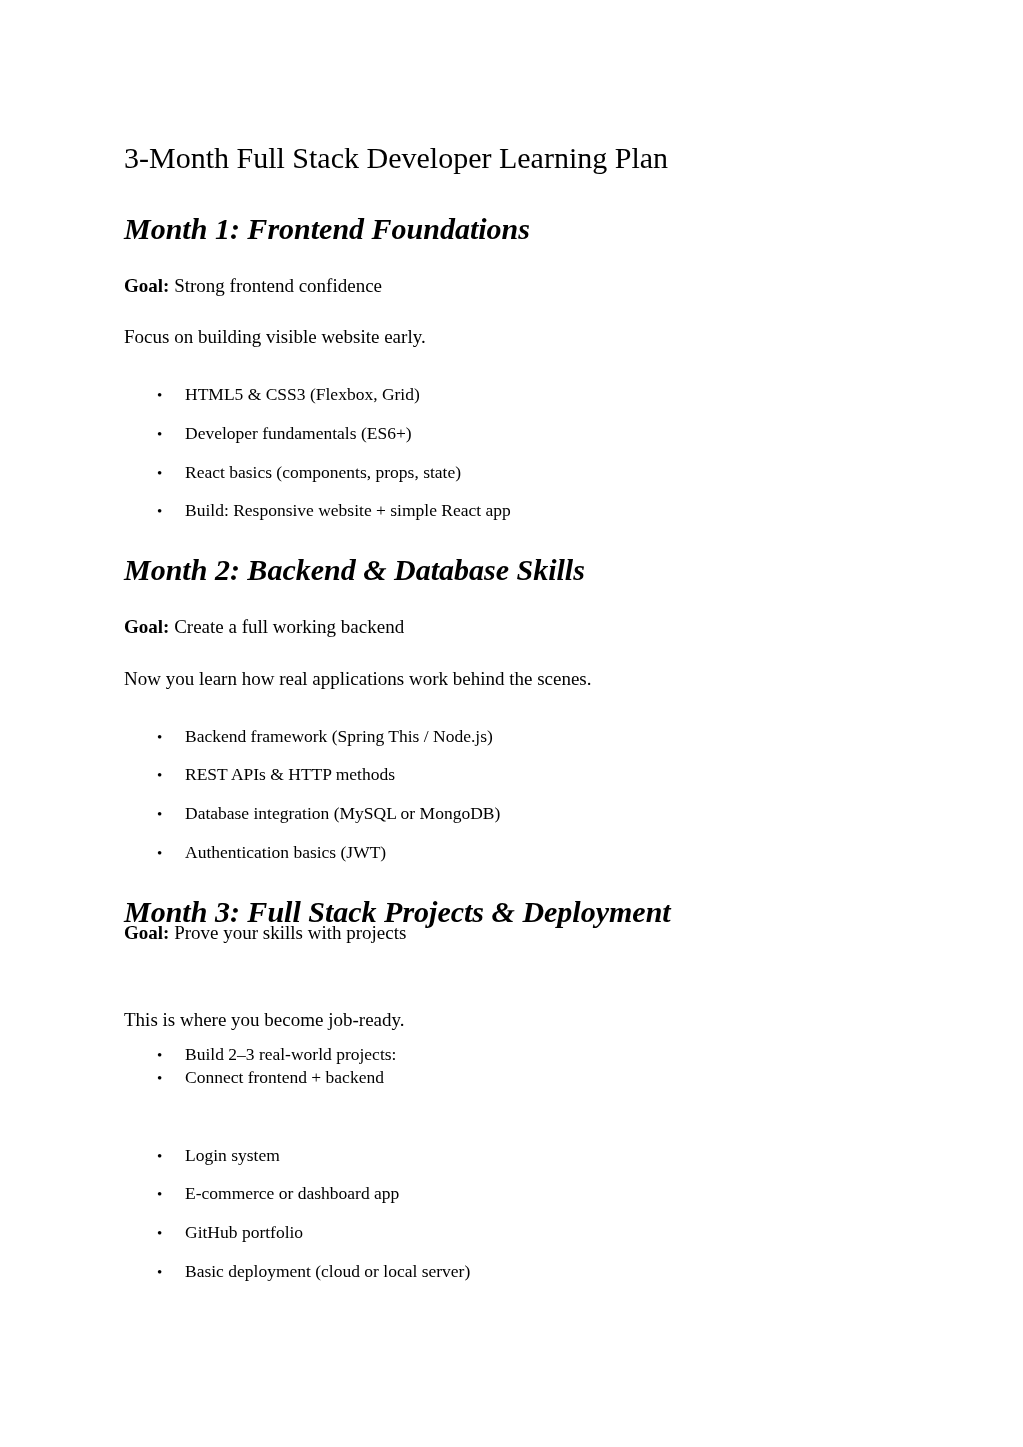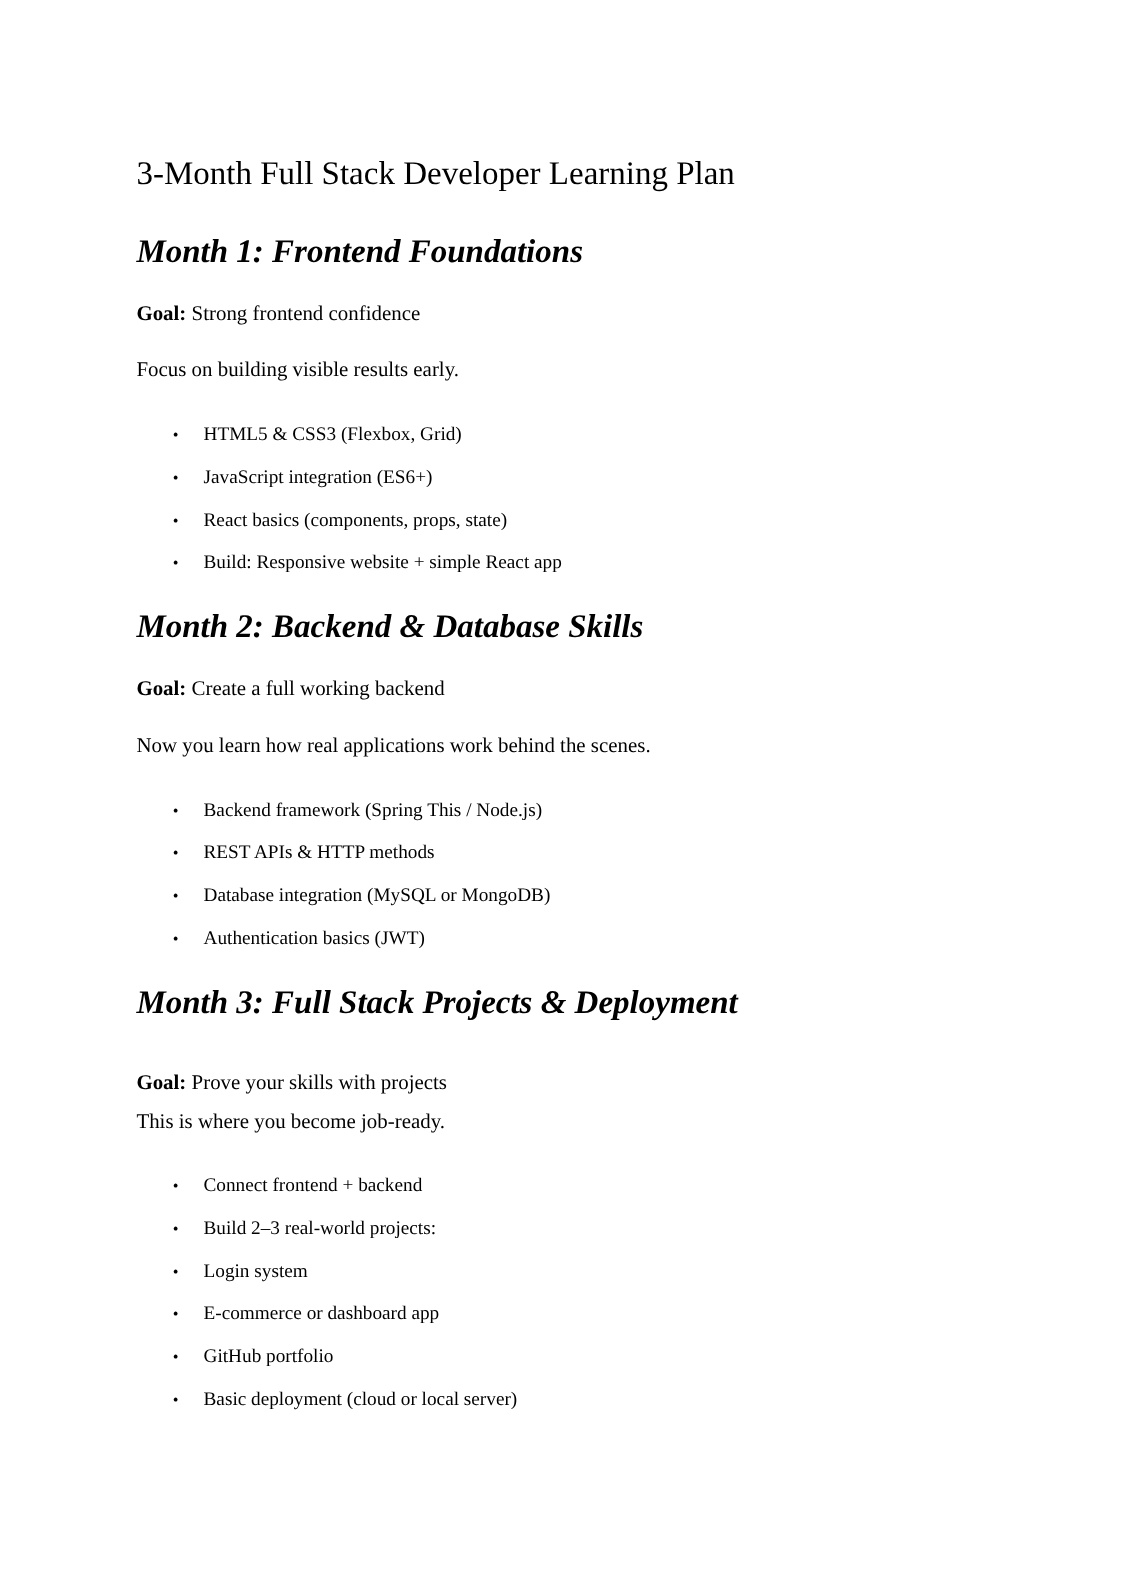--- a/index.html
+++ b/index.html
@@ -15,35 +15,35 @@
     .li { left: 157px; font-size: 17.5px; line-height: 30px; font-family: Liberation Serif, serif; }
     .li .bullet { display: inline-block; width: 28px; font-size: 15px; }
   </style>
 </head>
 <body>
 
 <h1 class="abs title" style="margin:0">3-Month Full Stack Developer Learning Plan</h1>
 
 <h2 class="abs h2" style="top:210px;margin:0">Month 1: Frontend Foundations</h2>
 <div class="abs p" style="top:274px"><b>Goal:</b> <span>Strong frontend confidence</span></div>
-<div class="abs p" style="top:325px">Focus on building visible results early.</div>
+<div class="abs p" style="top:325px">Focus on building visible website early.</div>
 <div class="abs li" style="top:379px"><span class="bullet">•</span><span>HTML5 &amp; CSS3 (Flexbox, Grid)</span></div>
-<div class="abs li" style="top:418px"><span class="bullet">•</span><span>JavaScript integration (ES6+)</span></div>
+<div class="abs li" style="top:418px"><span class="bullet">•</span><span>Developer fundamentals (ES6+)</span></div>
 <div class="abs li" style="top:457px"><span class="bullet">•</span><span>React basics (components, props, state)</span></div>
 <div class="abs li" style="top:495px"><span class="bullet">•</span><span>Build: Responsive website + simple React app</span></div>
 
 <h2 class="abs h2" style="top:551px;margin:0">Month 2: Backend &amp; Database Skills</h2>
 <div class="abs p" style="top:615px"><b>Goal:</b> <span>Create a full working backend</span></div>
 <div class="abs p" style="top:667px">Now you learn how real applications work behind the scenes.</div>
 <div class="abs li" style="top:721px"><span class="bullet">•</span><span>Backend framework (Spring This / Node.js)</span></div>
 <div class="abs li" style="top:759px"><span class="bullet">•</span><span>REST APIs &amp; HTTP methods</span></div>
 <div class="abs li" style="top:798px"><span class="bullet">•</span><span>Database integration (MySQL or MongoDB)</span></div>
 <div class="abs li" style="top:837px"><span class="bullet">•</span><span>Authentication basics (JWT)</span></div>
 
 <h2 class="abs h2" style="top:893px;margin:0">Month 3: Full Stack Projects &amp; Deployment</h2>
-<div class="abs p" style="top:973px"><b>Goal:</b> <span>Prove your skills with projects</span></div>
+<div class="abs p" style="top:921px"><b>Goal:</b> <span>Prove your skills with projects</span></div>
 <div class="abs p" style="top:1008px">This is where you become job-ready.</div>
 <div class="abs li" style="top:1062px"><span class="bullet">•</span><span>Connect frontend + backend</span></div>
-<div class="abs li" style="top:1101px"><span class="bullet">•</span><span>Build 2–3 real-world projects:</span></div>
+<div class="abs li" style="top:1039px"><span class="bullet">•</span><span>Build 2–3 real-world projects:</span></div>
 <div class="abs li" style="top:1140px"><span class="bullet">•</span><span>Login system</span></div>
 <div class="abs li" style="top:1178px"><span class="bullet">•</span><span>E-commerce or dashboard app</span></div>
 <div class="abs li" style="top:1217px"><span class="bullet">•</span><span>GitHub portfolio</span></div>
 <div class="abs li" style="top:1256px"><span class="bullet">•</span><span>Basic deployment (cloud or local server)</span></div>
 
 </body></html>

